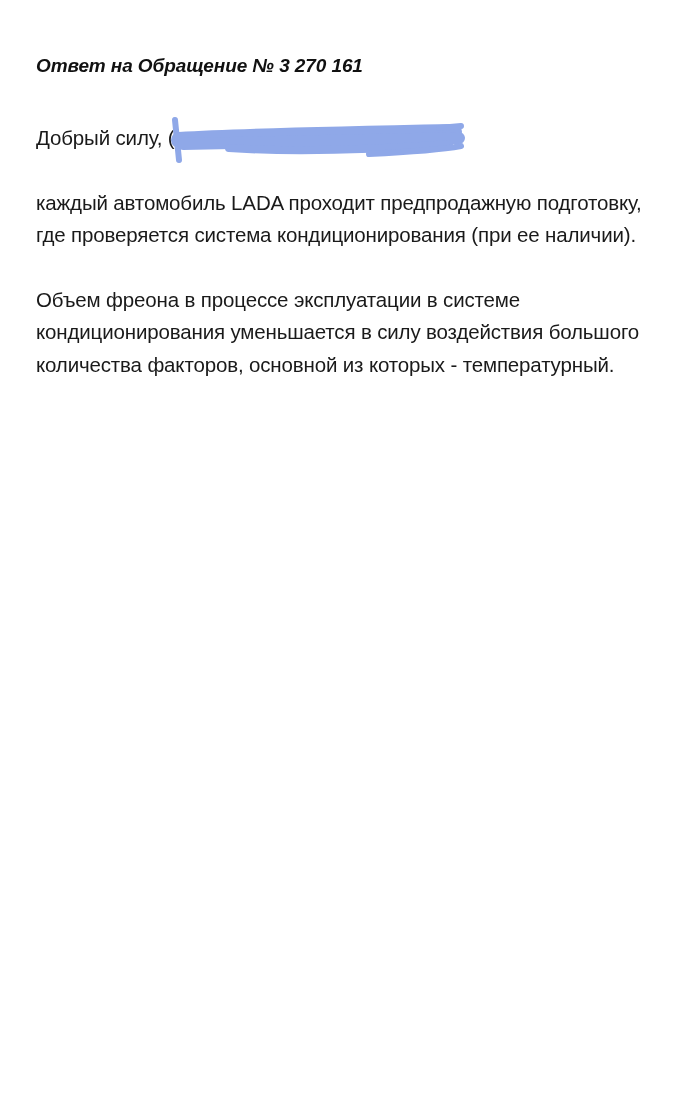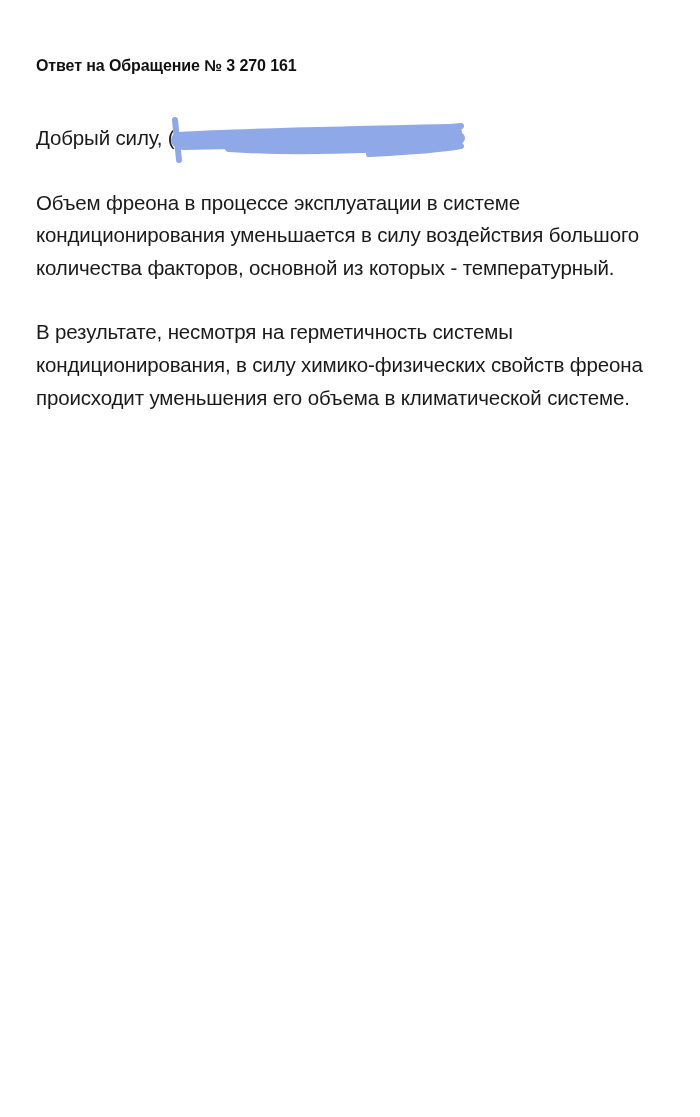--- a/index.html
+++ b/index.html
@@ -16,25 +16,26 @@
       color: #1a1a1a;
     }
     .doc {
       position: absolute;
       left: 36px;
       top: 50px;
       width: 640px;
     }
     .title {
       font-weight: bold;
-      font-size: 16px;
+      font-size: 19px;
       line-height: 32px;
       margin: 0 0 40px 0;
       color: #111111;
       letter-spacing: -0.1px;
+      font-style: italic;
     }
     .para {
       font-size: 20.5px;
       line-height: 32.6px;
       margin: 0 0 32px 0;
       letter-spacing: -0.15px;
     }
     .greeting {
       position: relative;
     }
@@ -66,15 +67,15 @@
           <path d="M6 4 L10 44" stroke-width="6"></path>
           <path d="M10 24 C80 20, 180 18, 285 16" stroke-width="16"></path>
           <path d="M14 28 C90 26, 190 24, 290 22" stroke-width="12"></path>
           <path d="M60 32 C120 36, 200 34, 280 28" stroke-width="8"></path>
           <path d="M200 38 C240 36, 270 34, 292 30" stroke-width="6"></path>
           <path d="M270 12 L292 10" stroke-width="6"></path>
         </g>
       </svg></span>
   </div>
 
+  <div class="para">каждый автомобиль LADA проходит предпродажную подготовку, где проверяется система кондиционирования (при ее наличии).</div>
   <div class="para">Объем фреона в процессе эксплуатации в системе кондиционирования уменьшается в силу воздействия большого количества факторов, основной из которых - температурный.</div>
-  <div class="para">В результате, несмотря на герметичность системы кондиционирования, в силу химико-физических свойств фреона происходит уменьшения его объема в климатической системе.</div>
 </div>
 
 </body></html>

